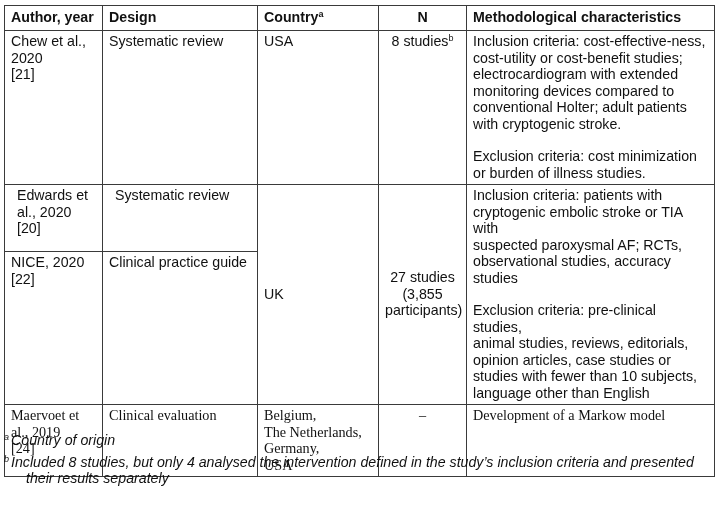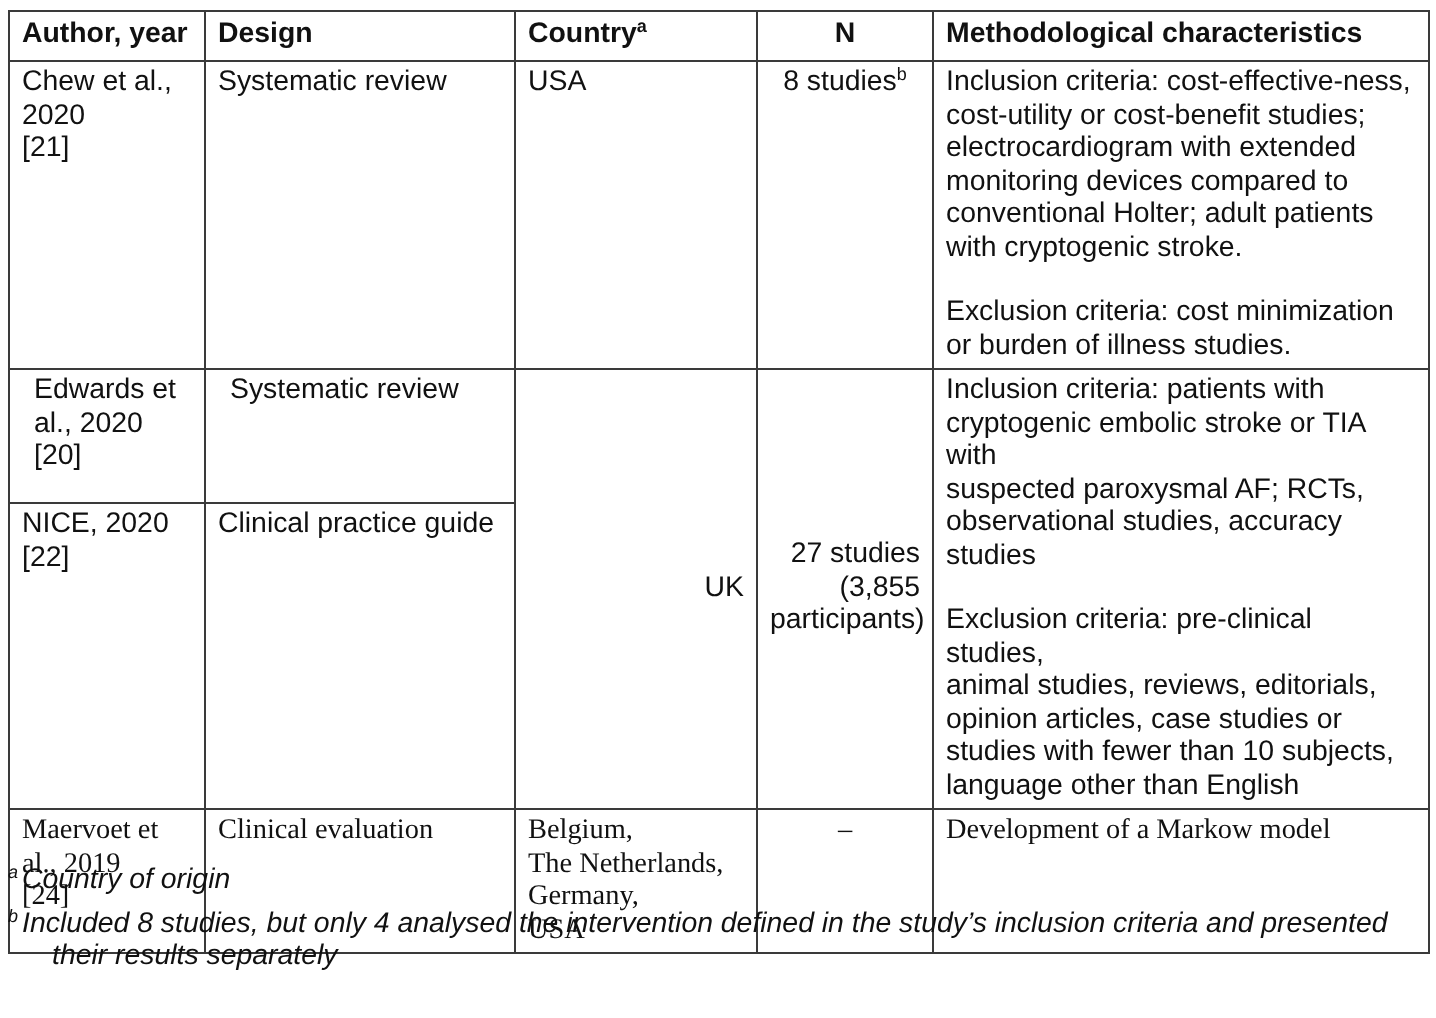--- a/index.html
+++ b/index.html
@@ -18,21 +18,21 @@
     }
     .study-table th, .study-table td {
       border: 1.3px solid #3a3a3a;
       padding: 2px 6px 3px 6px;
       vertical-align: top;
       text-align: left;
       white-space: pre-line;
     }
     .study-table th { font-weight: bold; height: 18px; padding-top: 3px; }
     .study-table th.center, .study-table td.center { text-align: center; }
-    .study-table td.middle { vertical-align: middle; text-align: right; }
+    .study-table td.middle { vertical-align: middle; }
     sup { font-size: 9px; line-height: 0; vertical-align: 5px; }
     .row1 td { height: 141px; }
     .row2a td.r2a { height: 49px; padding-left: 12px; }
     .row2b td.r2b { height: 120px; }
     .row3 td { height: 65px; font-family: Liberation Serif, serif; }
     .gap { display: block; height: 16px; }
     .footnotes {
       position: absolute; left: 4px; top: 432px; width: 710px;
       font-size: 14.2px; line-height: 16.5px;
     }

